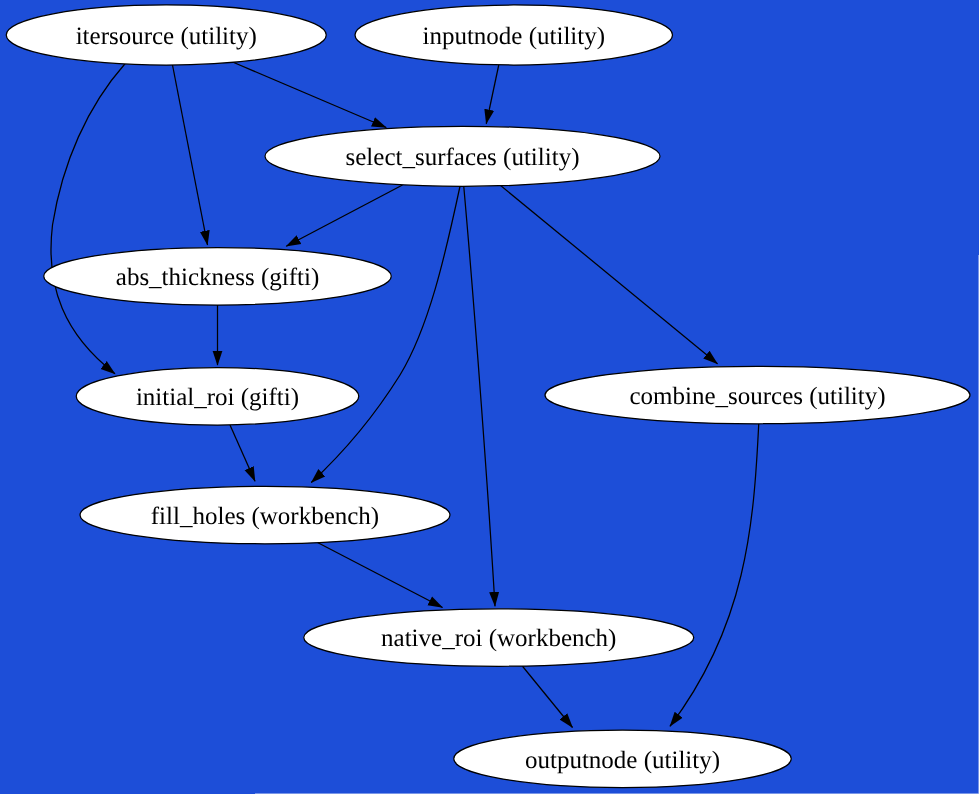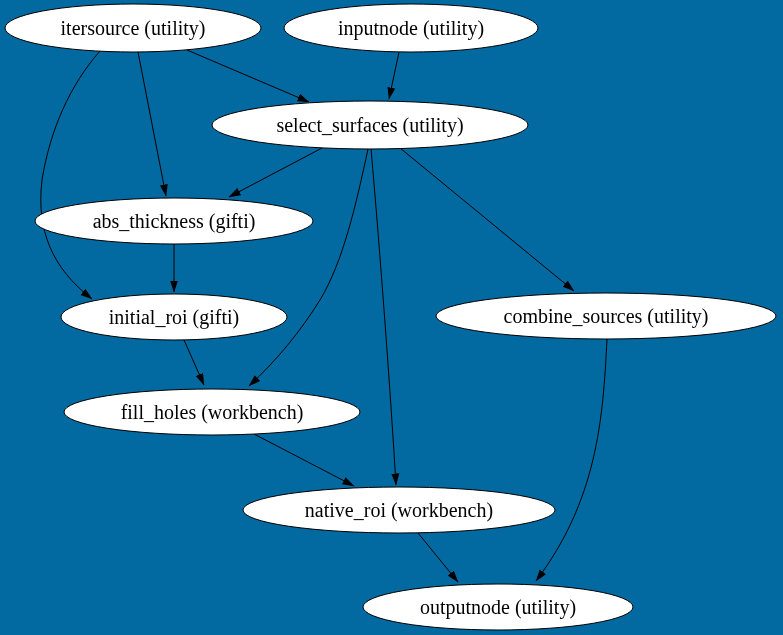--- a/index.html
+++ b/index.html
@@ -4,21 +4,21 @@
 <style>
   html, body {
     margin: 0;
     padding: 0;
     background: #ffffff;
   }
   .stage {
     position: relative;
     width: 783px;
     height: 635px;
-    background: #0369a1;
+    background: #1d4ed8;
     overflow: hidden;
   }
   svg {
     display: block;
   }
   .node-label {
     font-family: "Liberation Serif", "DejaVu Serif", serif;
     font-size: 20px;
     fill: #000000;
   }

